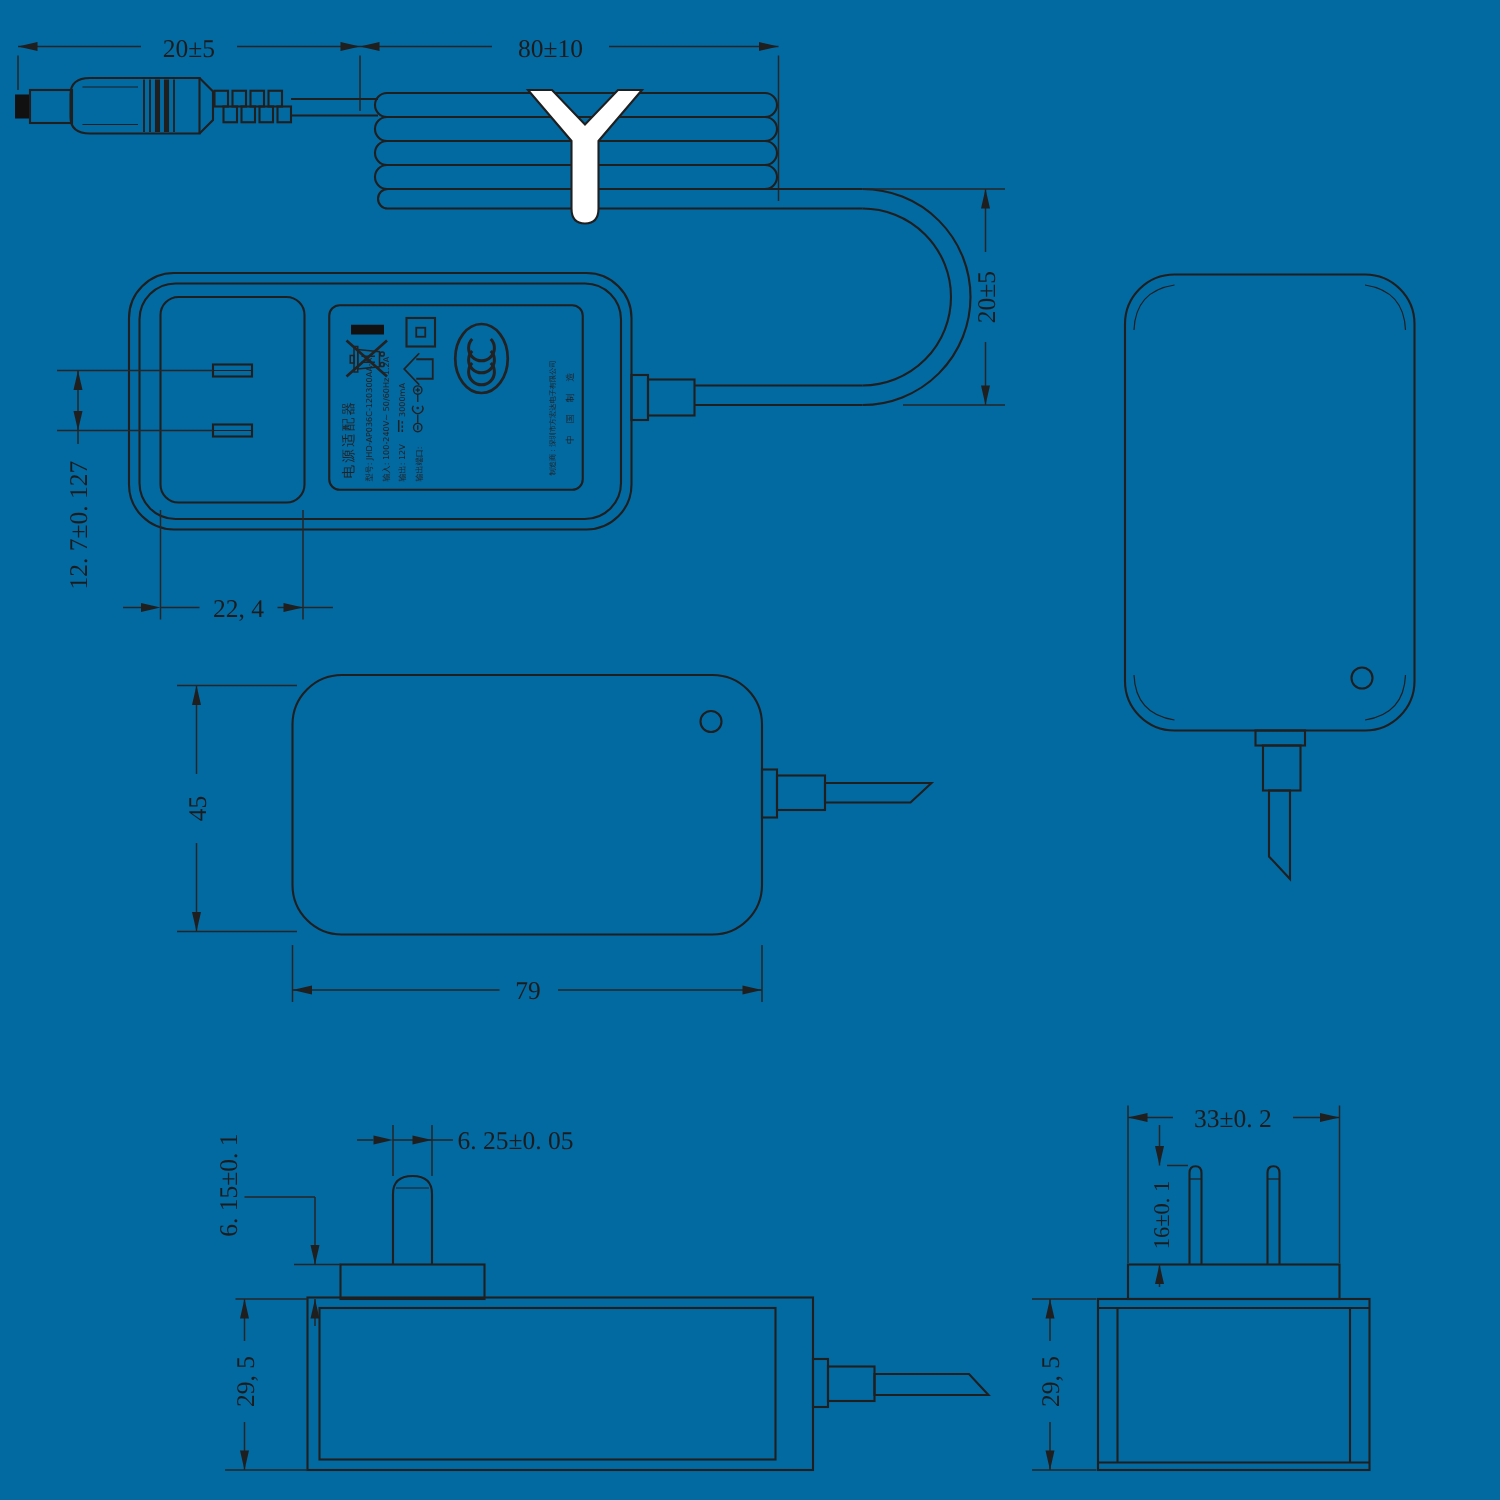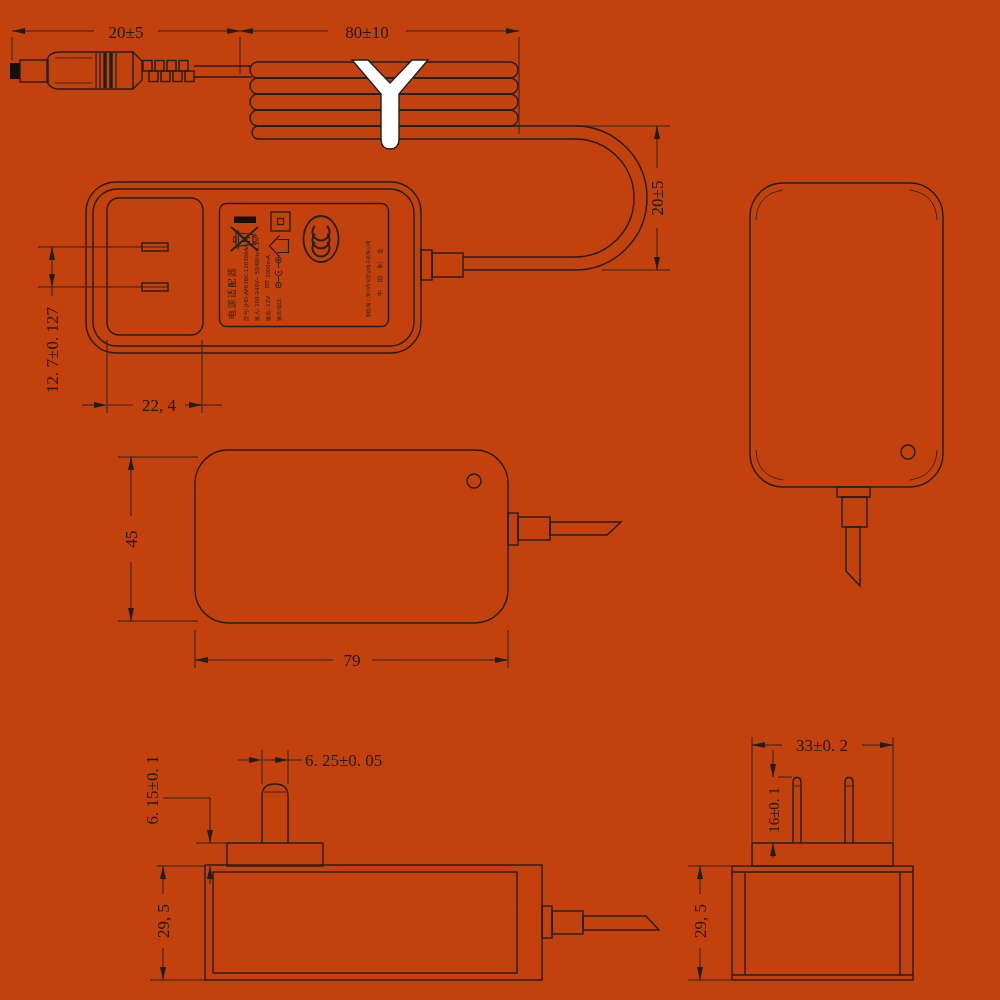--- a/index.html
+++ b/index.html
@@ -1,16 +1,16 @@
 <!DOCTYPE html>
 <html><head>
 <meta charset="utf-8">
 <style>
   html,body{margin:0;padding:0;background:#ffffff;}
-  .stage{width:1000px;height:1000px;position:relative;background:#c2410c;overflow:hidden;}
+  .stage{width:1000px;height:1000px;position:relative;background:#0369a1;overflow:hidden;}
   svg{display:block;}
   .ln{stroke:#1f1f1f;stroke-width:1.4;fill:none;}
   .lnthin{stroke:#1f1f1f;stroke-width:.8;fill:none;}
   .ext{stroke:#262626;stroke-width:1;fill:none;}
   .ah{fill:#1f1f1f;stroke:none;}
   .solid{fill:#111111;stroke:none;}
   .whitefill{fill:#ffffff;stroke:#1f1f1f;stroke-width:1.4;}
   text.dim{font-family:"Liberation Serif","DejaVu Serif",serif;font-size:17px;fill:#1c1c1c;}
   text.dimsm{font-family:"Liberation Serif","DejaVu Serif",serif;font-size:15px;fill:#1c1c1c;}
   .lbl{font-family:"DejaVu Sans","Liberation Sans",sans-serif;fill:#222;}

